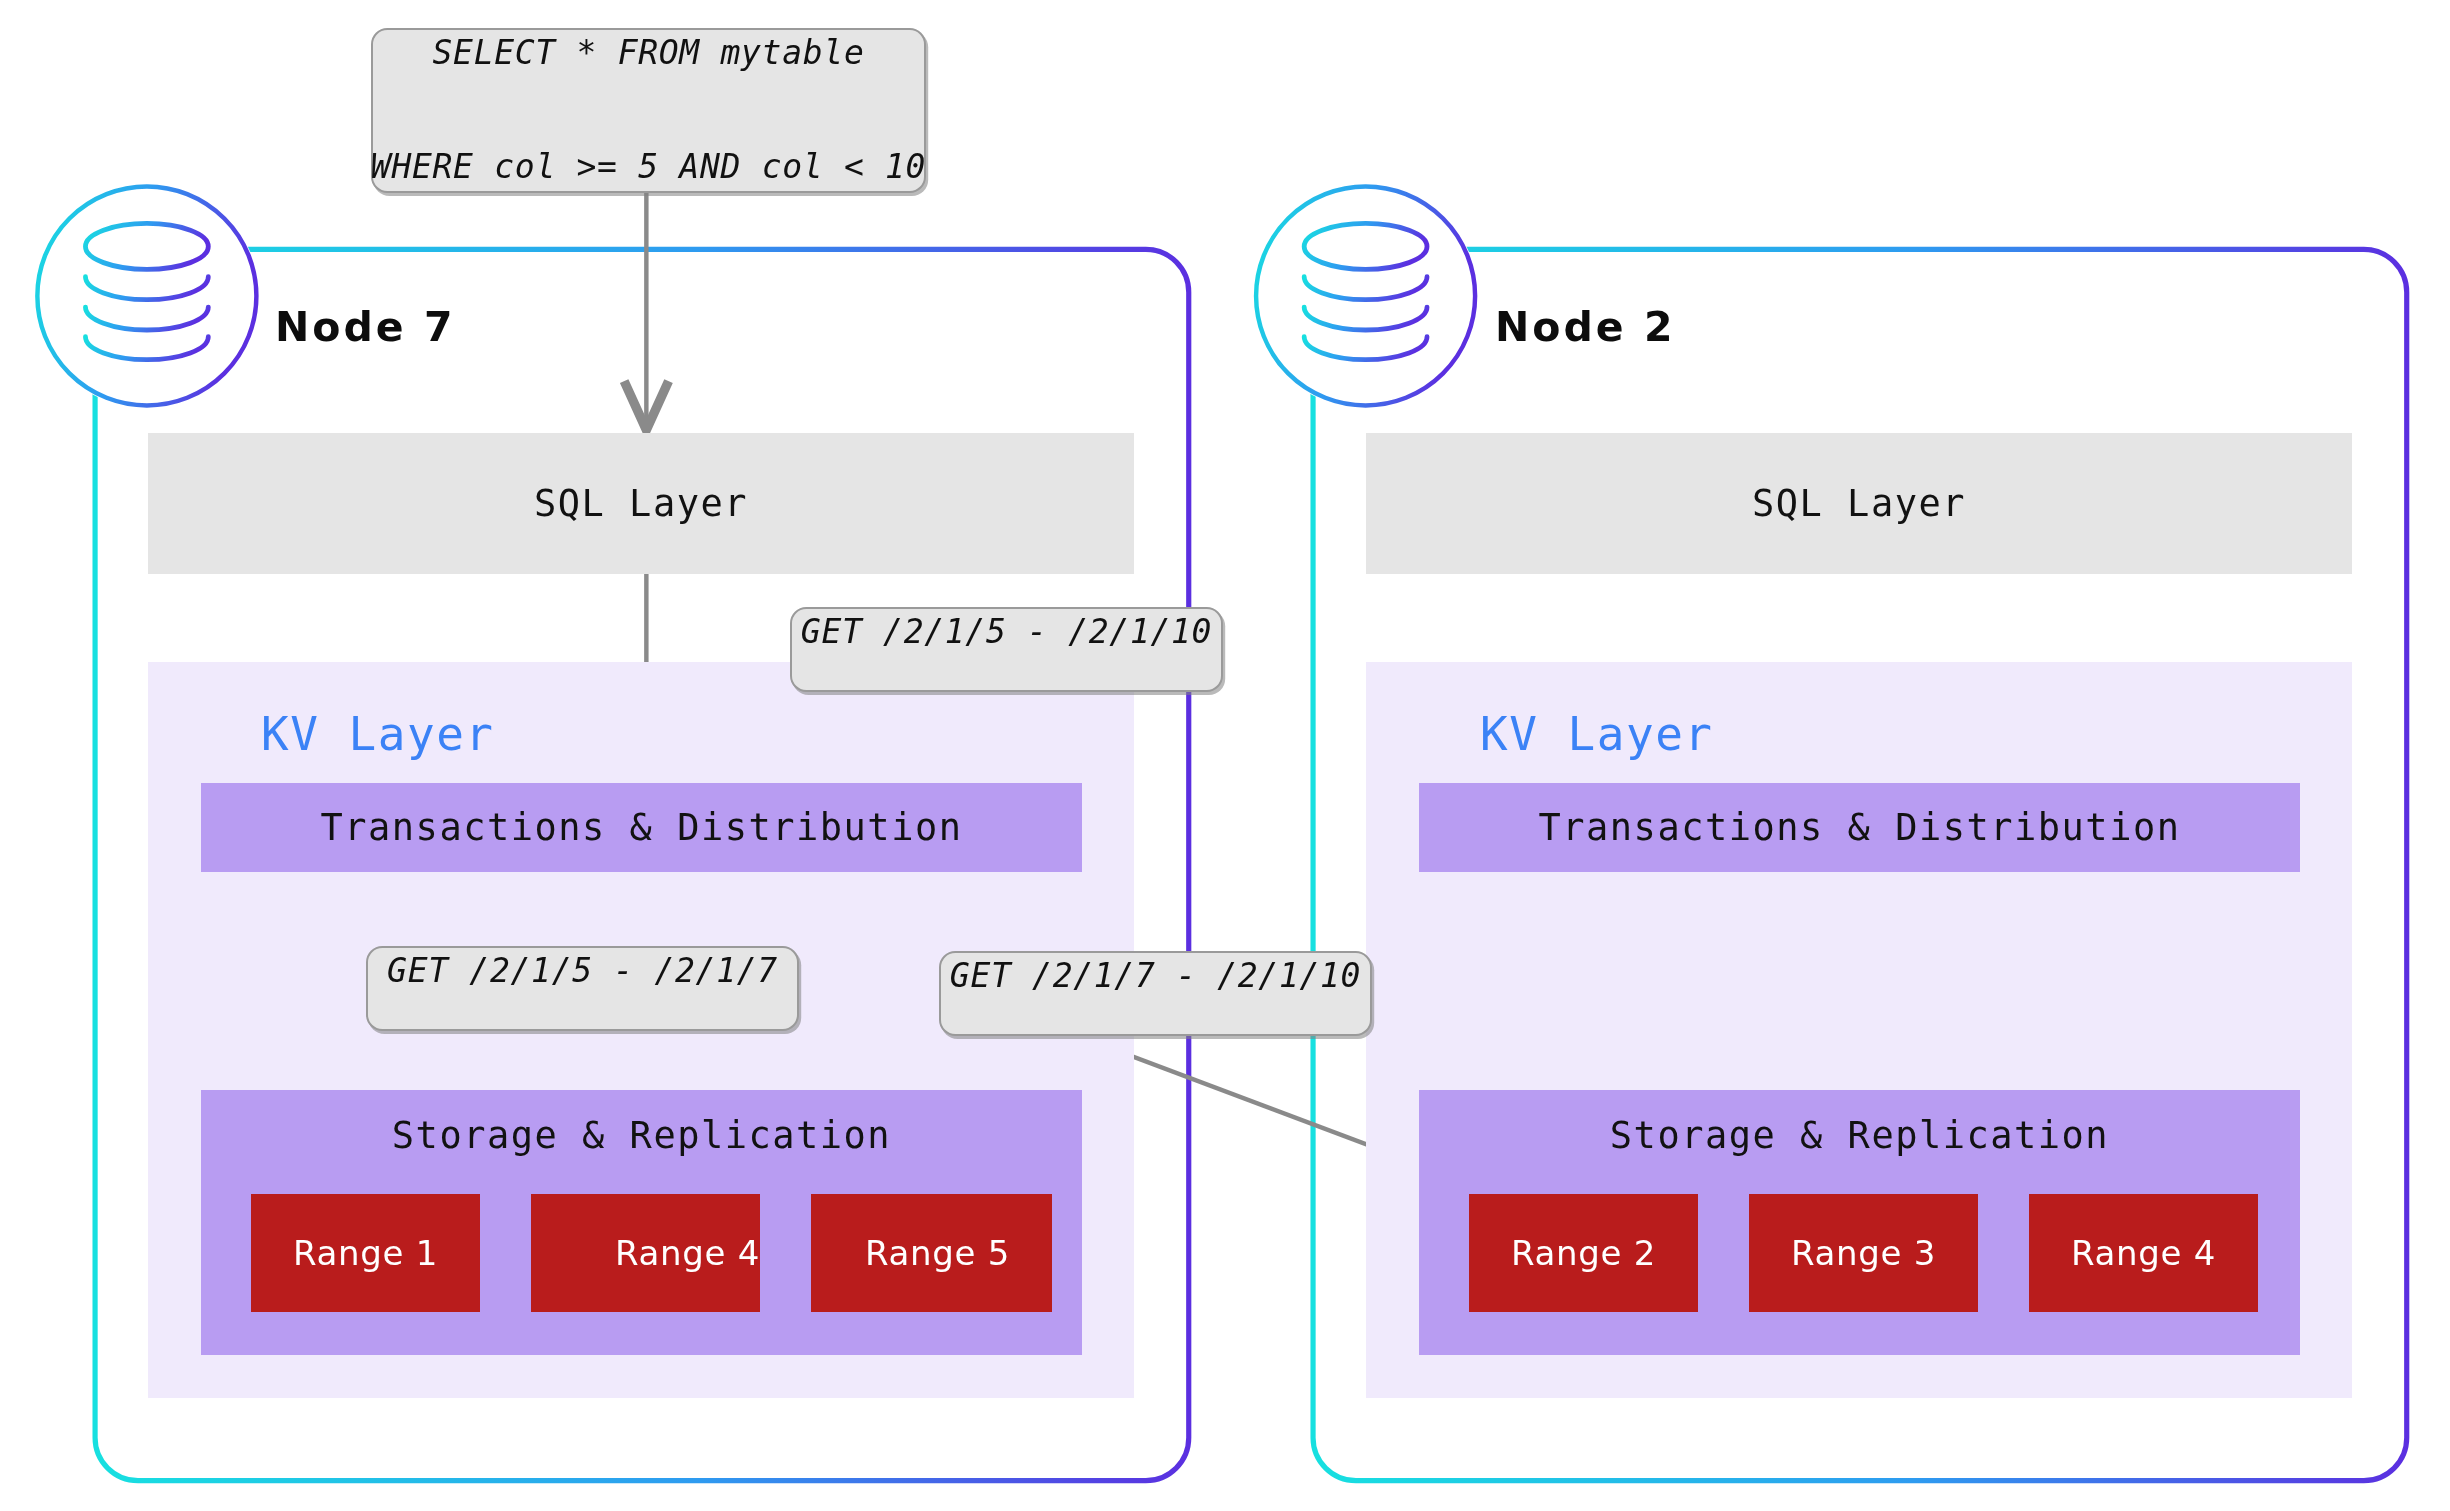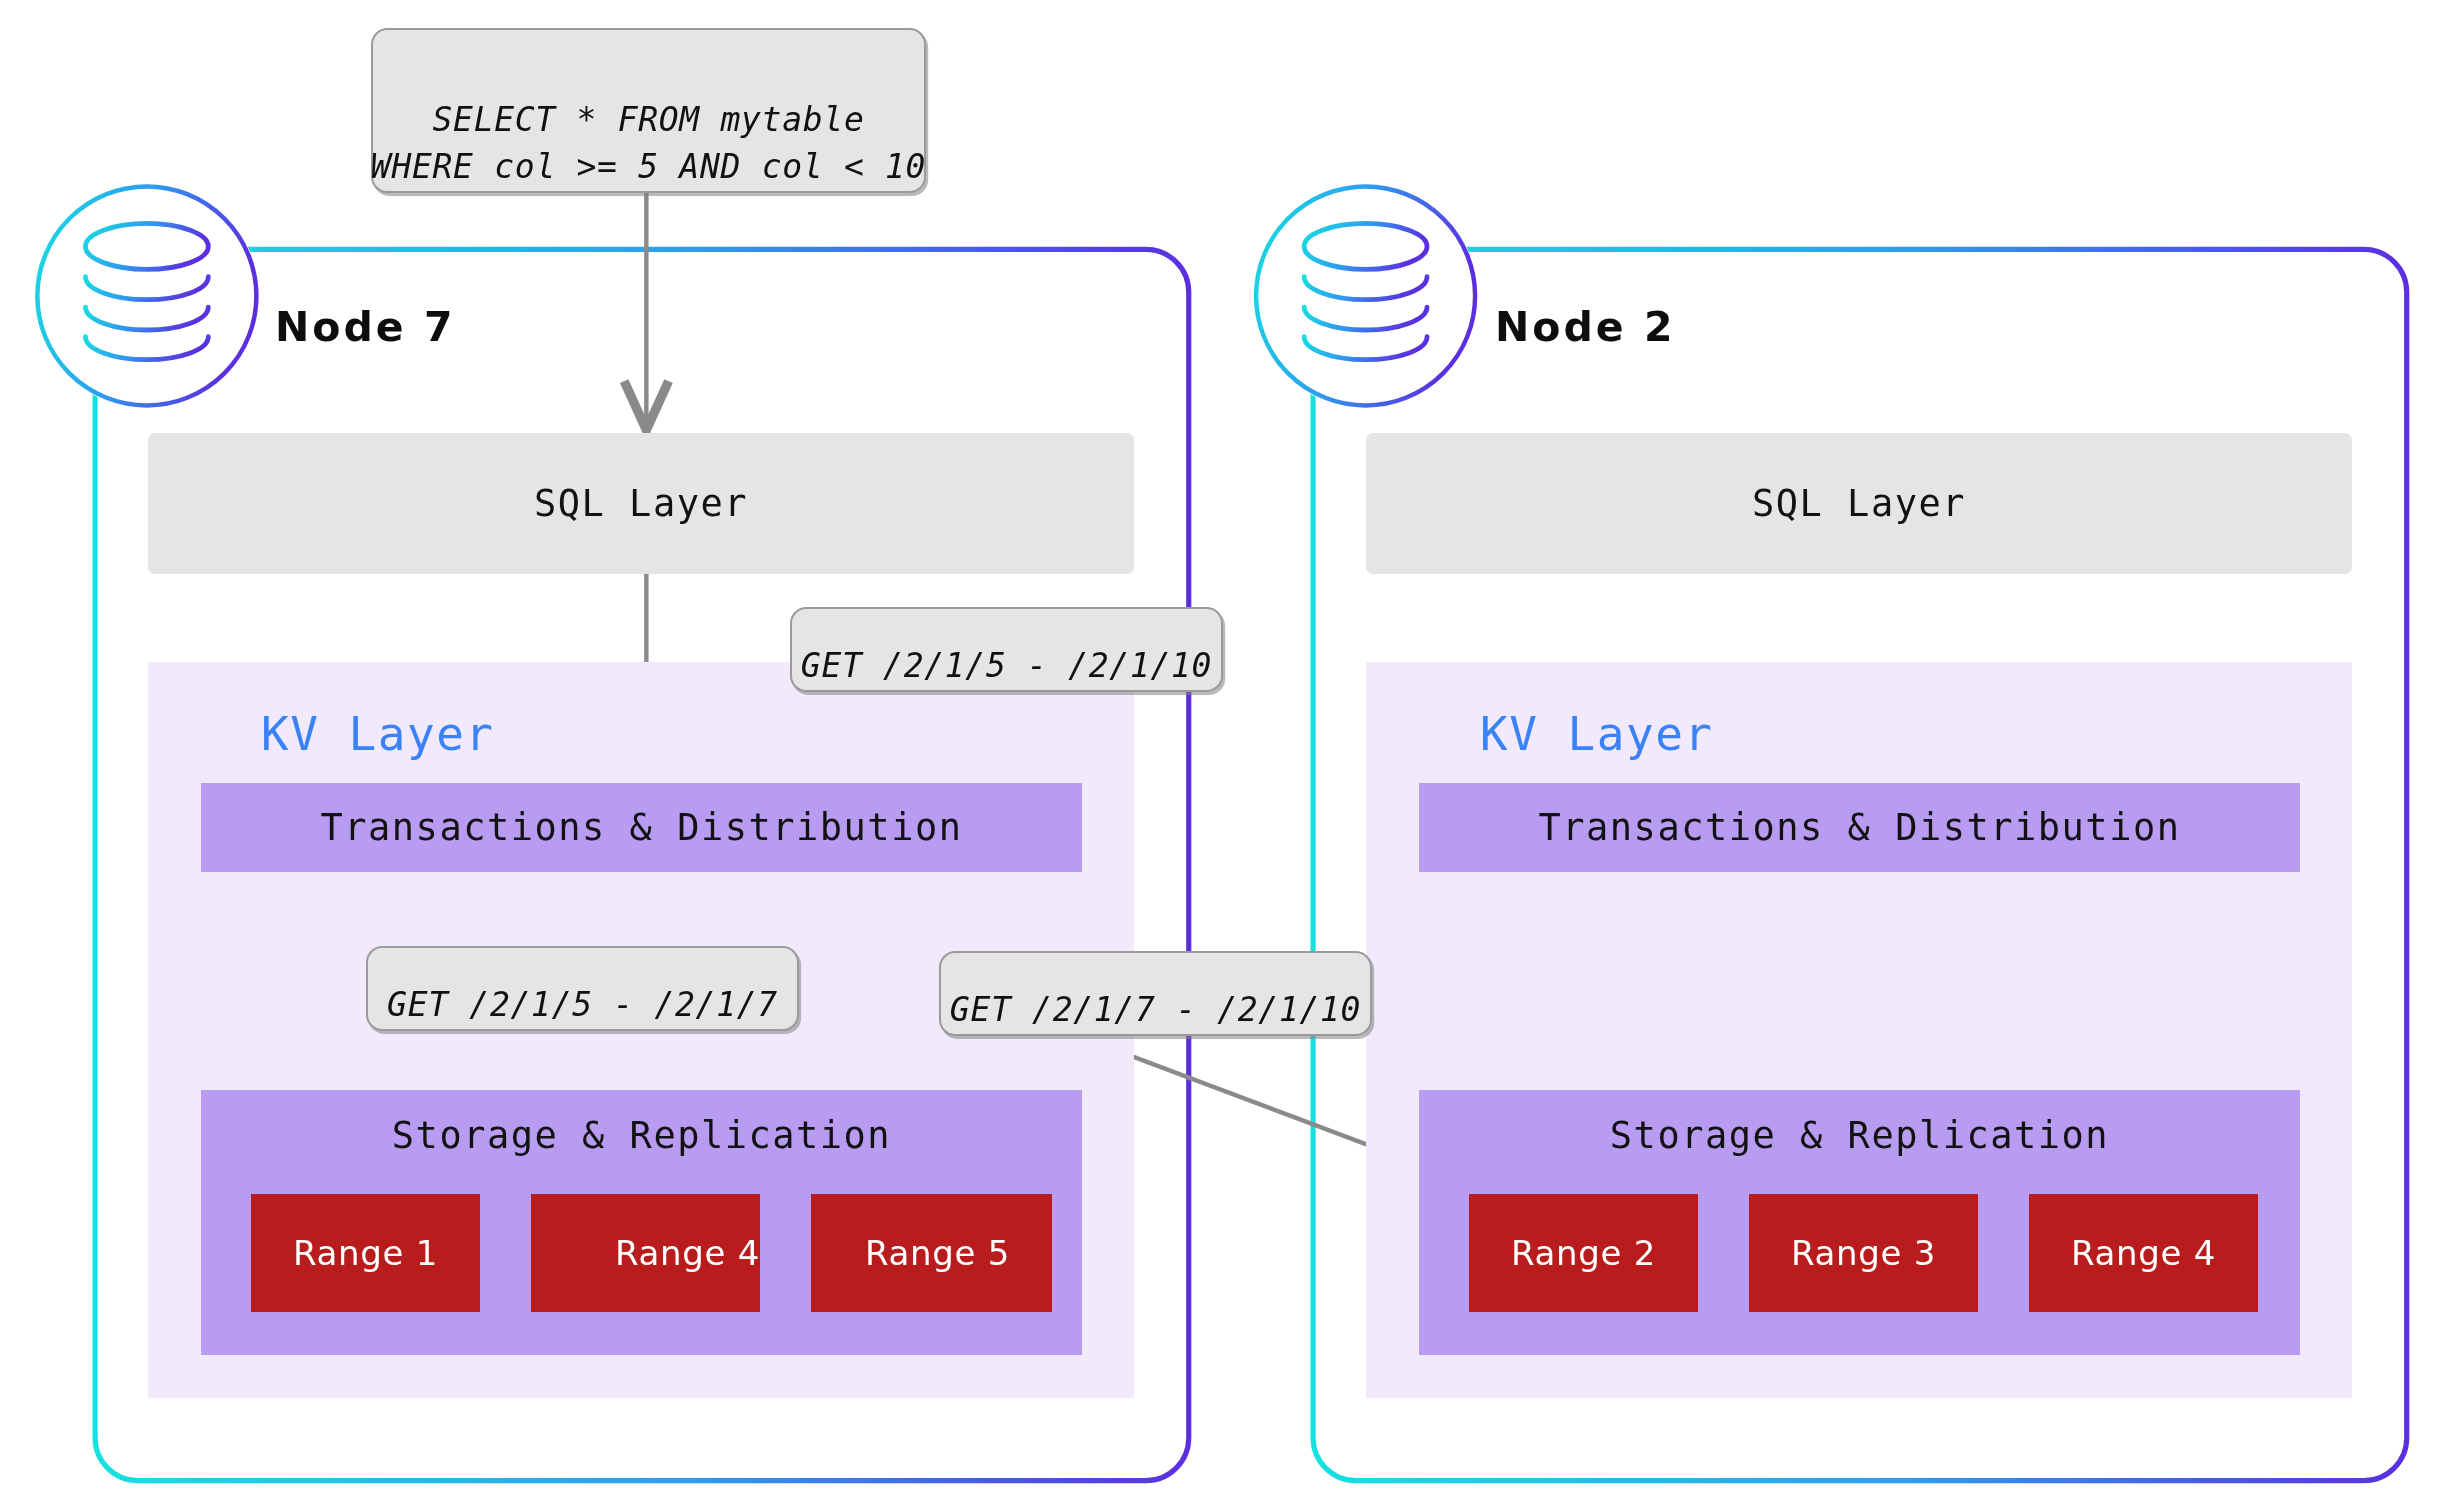--- a/index.html
+++ b/index.html
@@ -14,21 +14,21 @@
   
   .node-title{
     font-family:"DejaVu Sans",sans-serif;
     font-weight:bold;font-size:41px;color:#0d0d0d;
     letter-spacing:3px;white-space:nowrap;
   }
 
   
   .sql-layer{
     background:#e5e5e5;
-    display:flex;align-items:center;justify-content:center;border-radius:7px;
+    display:flex;align-items:center;justify-content:center;
   }
   .sql-layer span{
     font-family:"DejaVu Sans Mono",monospace;
     font-size:37px;color:#121212;letter-spacing:1.5px;
   }
 
   
   .kv-panel{background:#f0eafc;}
   .kv-label{
     position:absolute;
@@ -58,21 +58,21 @@
   }
   .range-box span{
     font-family:"DejaVu Sans",sans-serif;
     font-size:34px;color:#ffffff;letter-spacing:0.7px;white-space:nowrap;
   }
 
   
   .note{
     position:absolute;background:#e5e5e5;border:2.2px solid #9a9a9a;
     border-radius:16.3px;display:flex;flex-direction:column;
-    align-items:center;justify-content:flex-end;
+    align-items:center;justify-content:space-between;
     box-shadow:2.2px 3px 0 rgba(130,130,130,.55);
   }
   .note .line{
     font-family:"DejaVu Sans Mono",monospace;
     font-style:italic;font-size:33px;color:#111111;
     letter-spacing:0.7px;white-space:nowrap;line-height:1.42;
   }
   .note.sql-note .line{font-size:33px;}
 </style>
 </head>

